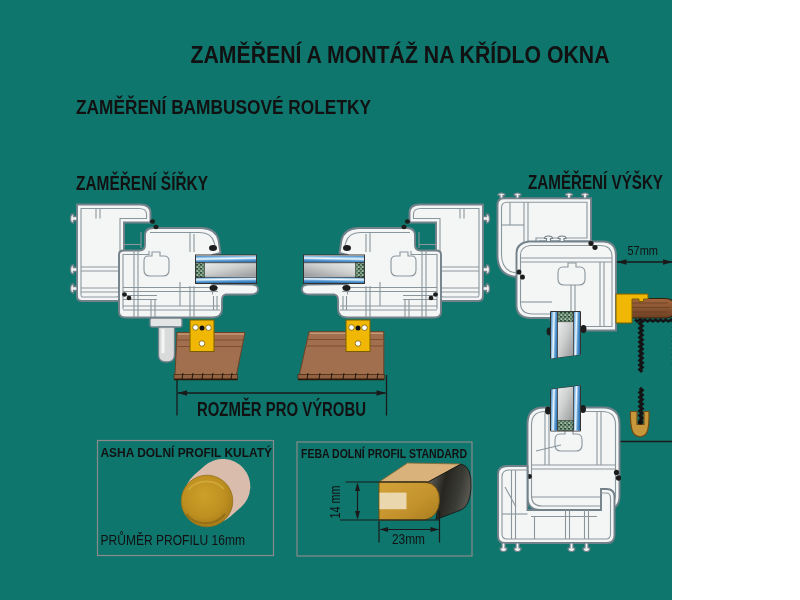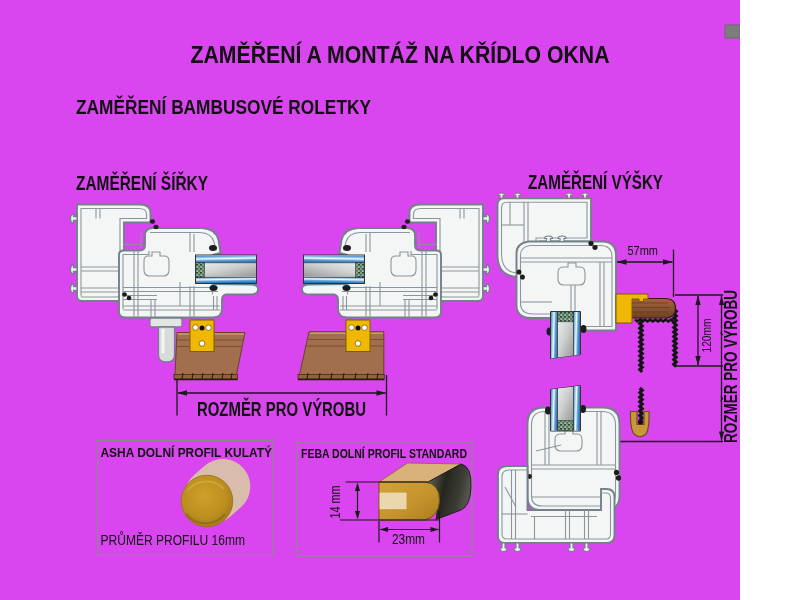--- a/index.html
+++ b/index.html
@@ -1,16 +1,16 @@
 <!DOCTYPE html>
 <html><head>
 <meta charset="utf-8">
 <style>
 html,body{margin:0;padding:0;background:#ffffff;}
-#page{position:relative;width:740px;height:600px;background:#d946ef;overflow:hidden;
+#page{position:relative;width:672px;height:600px;background:#0f766e;overflow:hidden;
 font-family:"Liberation Sans",sans-serif;}
 svg{position:absolute;left:0;top:0;}
 </style>
 </head>
 <body>
 <div id="page">
 <svg width="800" height="600" viewBox="0 0 800 600">
 <defs>
   <linearGradient id="silverH" x1="0" y1="0" x2="0.9" y2="1">
     <stop offset="0" stop-color="#e9eaea"></stop>

